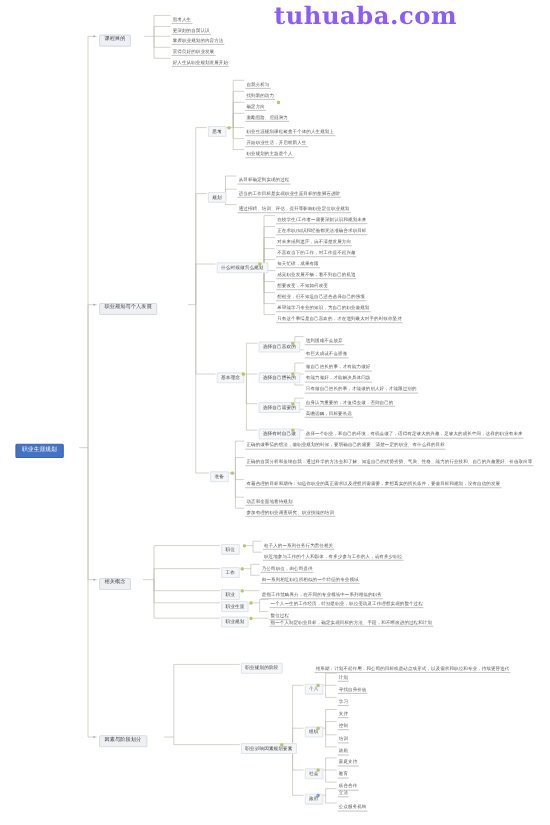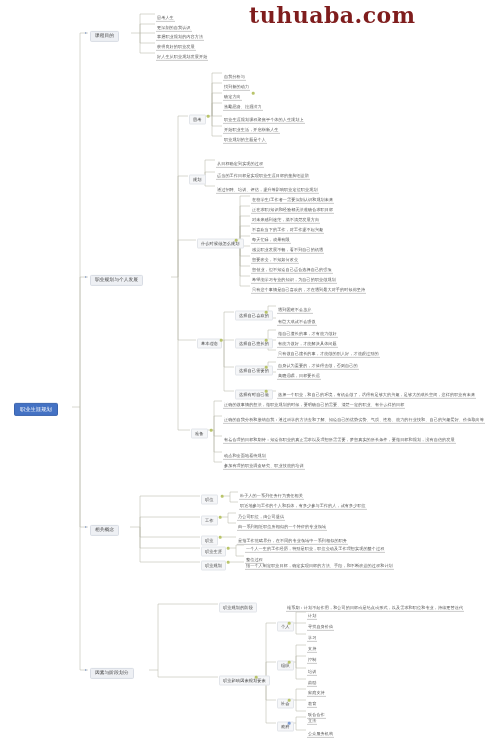--- a/index.html
+++ b/index.html
@@ -14,21 +14,21 @@
     position: relative;
     width: 500px; height: 750px;
     background: #ffffff;
   }
   #watermark {
     position: absolute;
     left: 249px; top: 2px;
     font-family: "DejaVu Serif", "Liberation Serif", serif;
     font-size: 22px;
     font-weight: bold;
-    color: #7f1d1d;
+    color: #8b5cf6;
     letter-spacing: 0.5px;
     user-select: none;
     white-space: nowrap;
   }
   svg#links {
     position: absolute; left: 0; top: 0;
     width: 500px; height: 750px;
     pointer-events: none;
   }
   .node {

